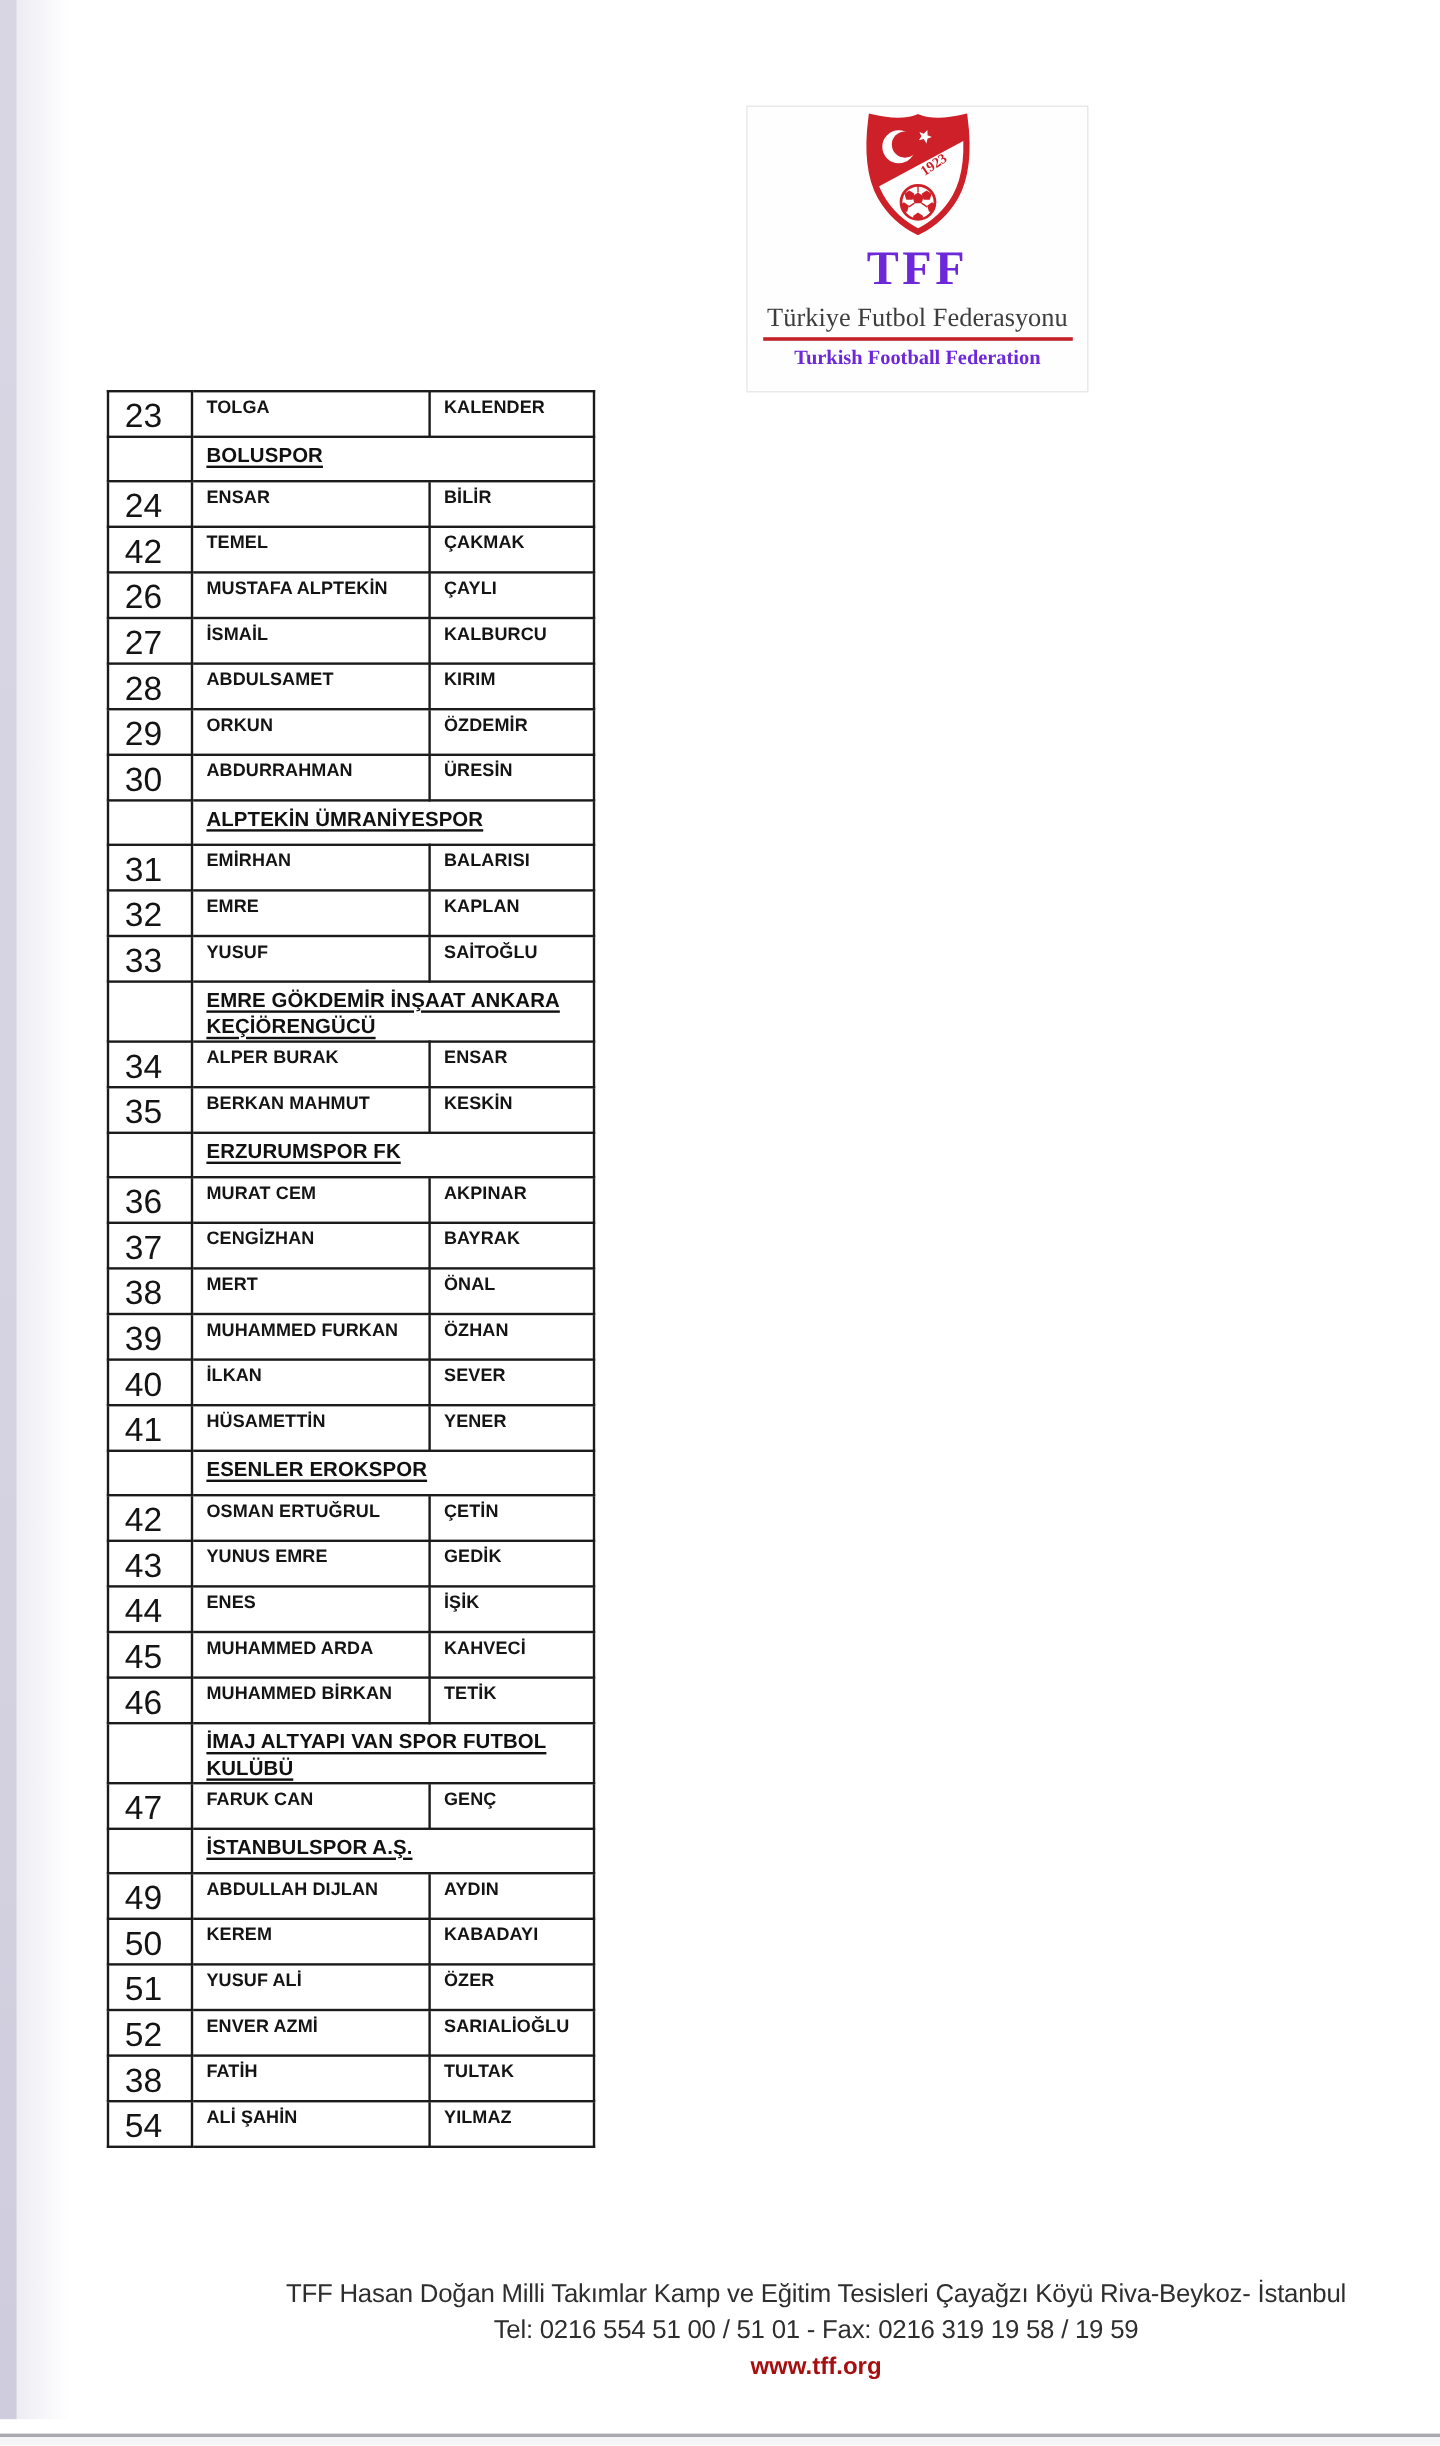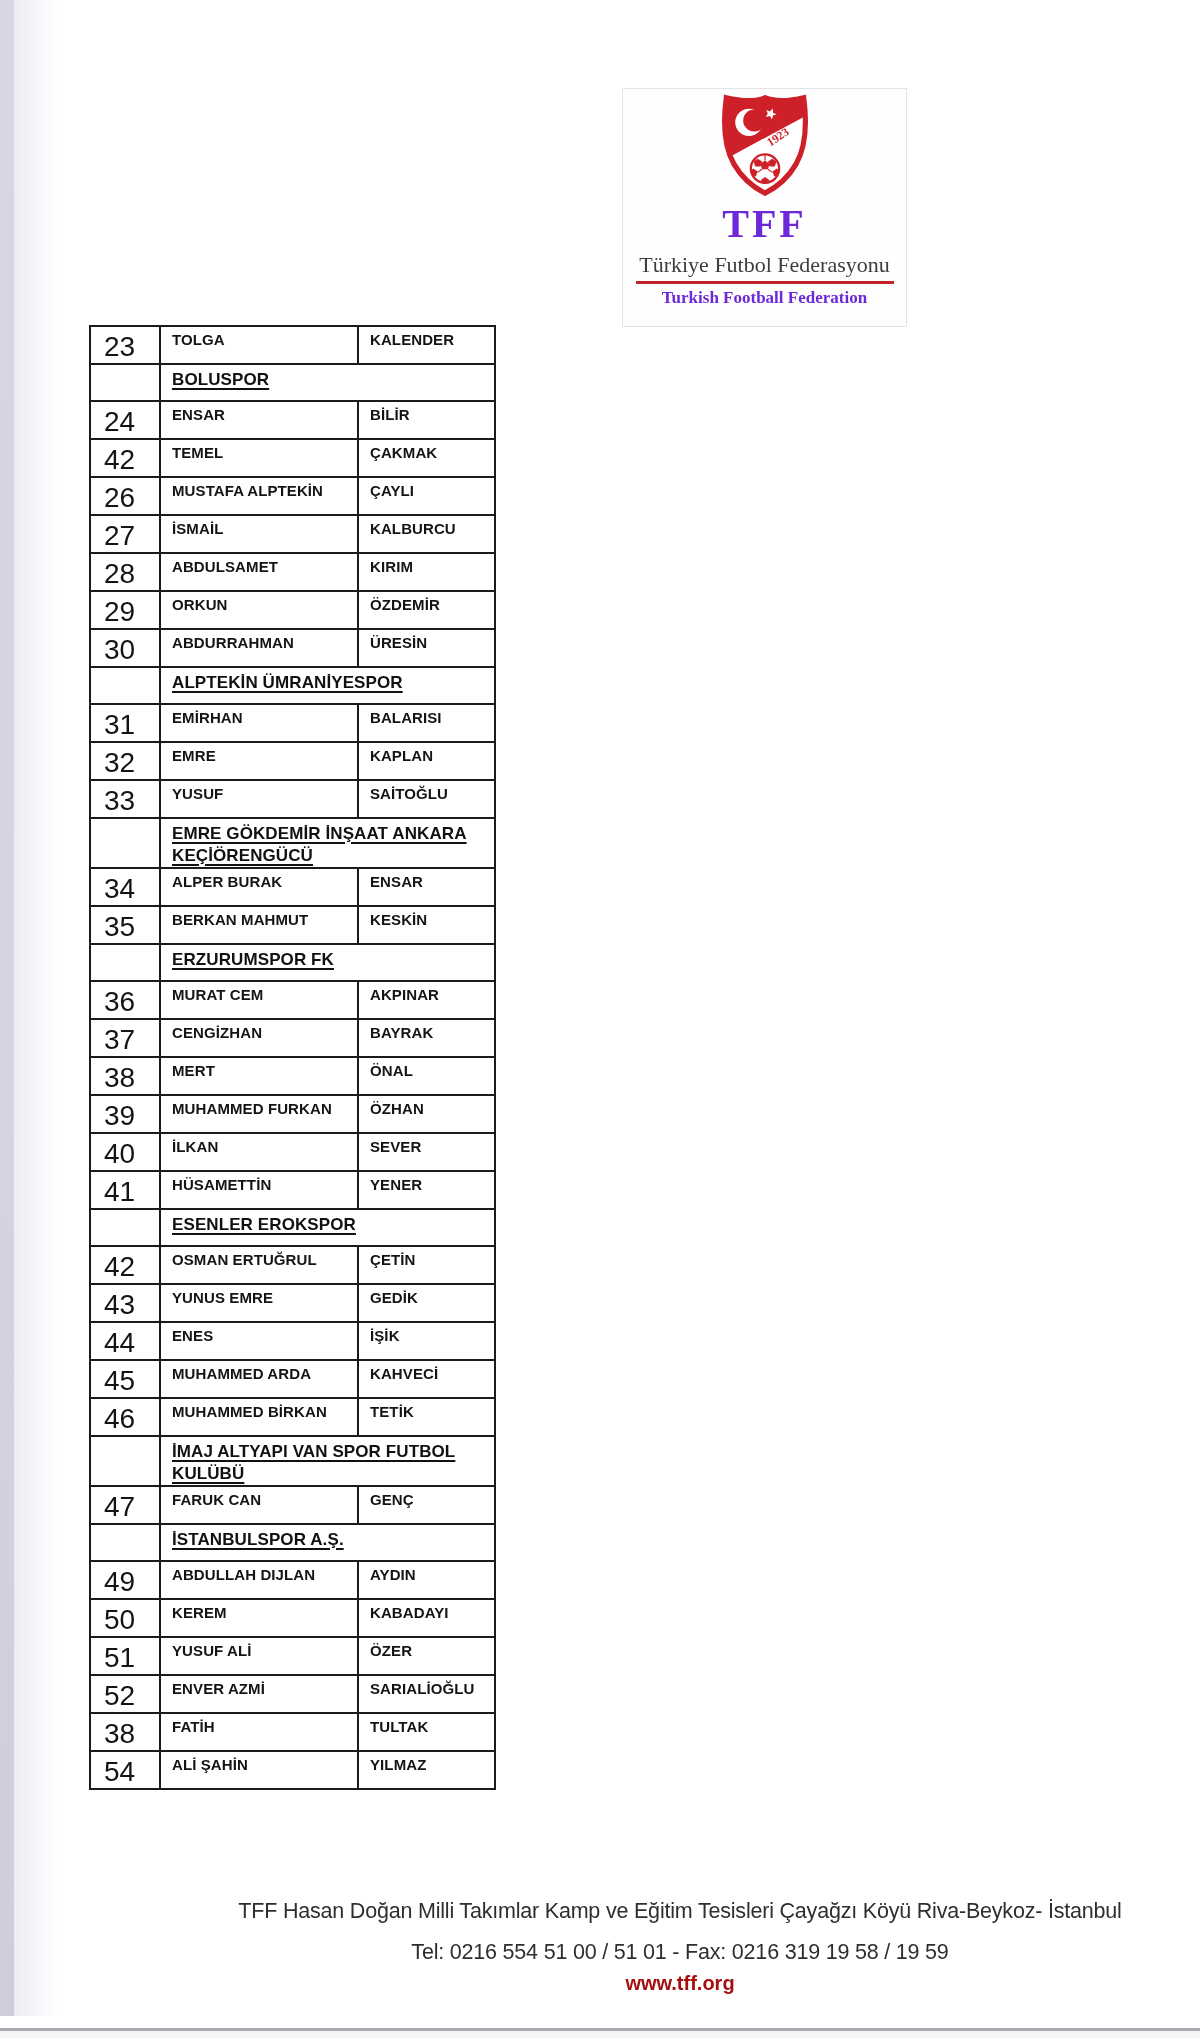--- a/index.html
+++ b/index.html
@@ -41,21 +41,21 @@
   #roster td.first,#roster td.last{font-size:15px;font-weight:600;color:#141414;
     padding:4px 0 0 11px;line-height:18px;letter-spacing:.1px;}
   #roster td.club{font-size:17px;font-weight:700;color:#111;
     padding:4px 6px 0 11px;line-height:22px;letter-spacing:.1px;}
   #roster td.club span{text-decoration:underline;text-decoration-thickness:2px;text-underline-offset:3px;}
 
   
   #footer{position:absolute;left:160px;top:1898px;width:1040px;text-align:center;
     color:#2e2e2e;}
   #footer .addr{font-size:21.5px;line-height:26px;letter-spacing:-0.2px;}
-  #footer .tel{font-size:21.5px;line-height:26px;margin-top:15px;letter-spacing:-0.2px;}
+  #footer .tel{font-size:21.5px;line-height:26px;margin-top:4px;letter-spacing:-0.2px;}
   #footer .web{font-size:20px;line-height:24px;margin-top:6px;font-weight:700;color:#a60f0f;}
 </style>
 </head>
 <body>
 
 <div id="page">
 
   <div id="spine"></div>
   <div id="spine-shadow"></div>
 

